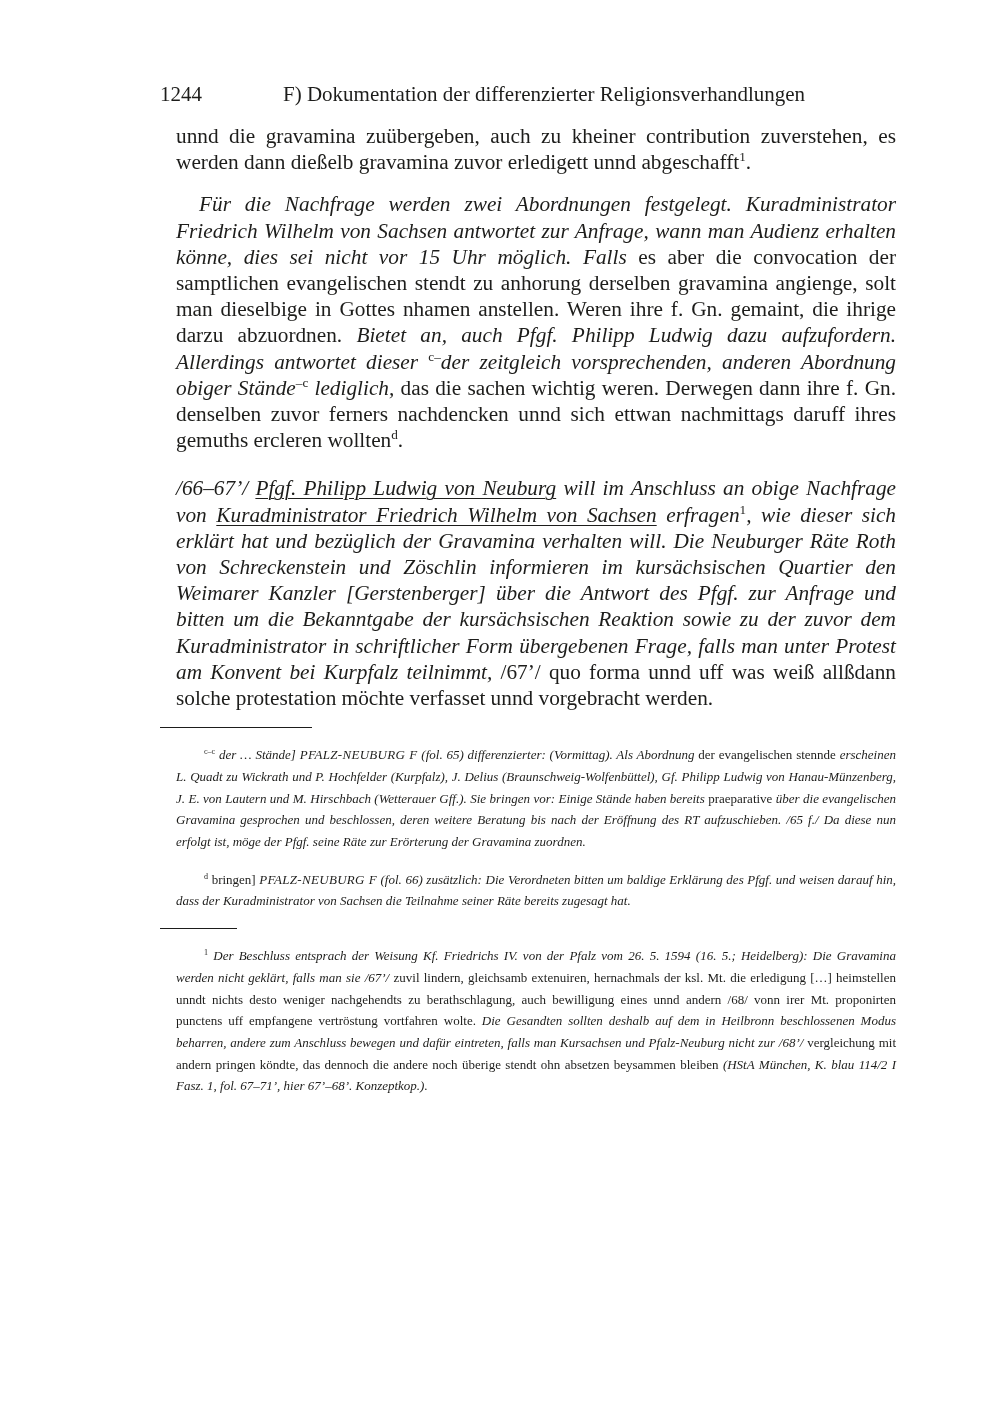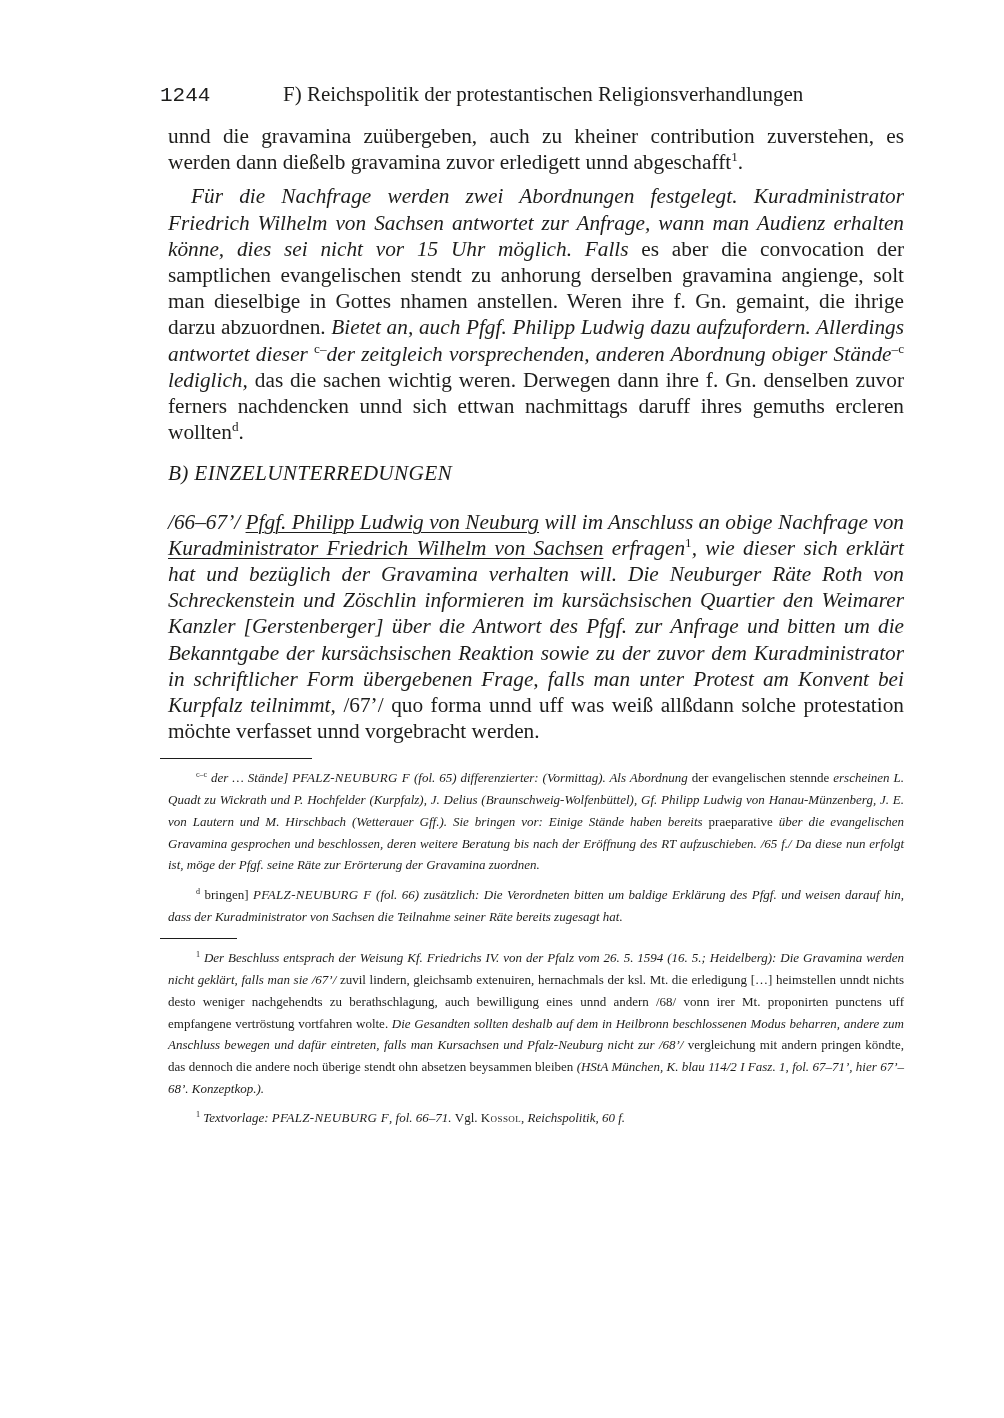--- a/index.html
+++ b/index.html
@@ -19,24 +19,24 @@
     left: 160px;
     top: 82px;
     width: 752px;
   }
   .running-header {
     display: flex;
     align-items: baseline;
     font-size: 21px;
     margin-bottom: 16px;
   }
-  .page-number { width: 123px; flex: 0 0 auto; font-family: Liberation Mono, monospace; }
+  .page-number { width: 123px; flex: 0 0 auto; }
   .running-head-text { flex: 1 1 auto; }
 
-  .content p { margin: 8px; }
+  .content p { margin: 16px; }
   p.body, p.regest, p.heading, p.subtitle {
     font-size: 21.3px;
     line-height: 26.2px;
     text-align: justify;
   }
   p.body.indent { text-indent: 23px; font-family: Liberation Serif, serif; }
   p.heading {
     margin-top: 15px;
     text-align: left;
   }
@@ -69,28 +69,26 @@
   .sc  { font-variant: small-caps; letter-spacing: 0.4px; }
   .caps{ letter-spacing: 0.3px; }
 </style>
 </head>
 <body>
 
 <div class="page">
   <div class="textblock">
     <div class="running-header">
       <span class="page-number">1244</span>
-      <span class="running-head-text">F) Reichspolitik der protestantischen Religionsverhandlungen</span>
+      <span class="running-head-text">F) Dokumentation der differenzierter Religionsverhandlungen</span>
     </div>
     <div class="content" id="content">
         <p class="body"><span>unnd die gravamina zuübergeben, auch zu kheiner contribution zuverstehen, es werden dann dießelb gravamina zuvor erledigett unnd abgeschafft</span><span class="sup">1</span><span>.</span></p>
         <p class="body indent"><span class="it">Für die Nachfrage werden zwei Abordnungen festgelegt. Kuradministrator Friedrich Wilhelm von Sachsen antwortet zur Anfrage, wann man Audienz erhalten könne, dies sei nicht vor 15 Uhr möglich. Falls </span><span>es aber die convocation der samptlichen evangelischen stendt zu anhorung derselben gravamina angienge, solt man dieselbige in Gottes nhamen anstellen. Weren ihre f. Gn. gemaint, die ihrige darzu abzuordnen. </span><span class="it">Bietet an, auch Pfgf. Philipp Ludwig dazu aufzufordern. Allerdings antwortet dieser </span><span class="sup">c–</span><span class="it">der zeitgleich vorsprechenden, anderen Abordnung obiger Stände</span><span class="sup">–c</span><span class="it"> lediglich, </span><span>das die sachen wichtig weren. Derwegen dann ihre f. Gn. denselben zuvor ferners nachdencken unnd sich ettwan nachmittags daruff ihres gemuths ercleren wollten</span><span class="sup">d</span><span>.</span></p>
-        <p class="heading"><span class="it caps">B) EINZELUNTERREDUNGEN</span></p>
         <p class="regest"><span class="it">/66–67’/ </span><span class="it ul">Pfgf. Philipp Ludwig von Neuburg</span><span class="it"> will im Anschluss an obige Nachfrage von </span><span class="it ul">Kuradministrator Friedrich Wilhelm von Sachsen</span><span class="it"> erfragen</span><span class="sup">1</span><span class="it">, wie dieser sich erklärt hat und bezüglich der Gravamina verhalten will. Die Neuburger Räte Roth von Schreckenstein und Zöschlin informieren im kursächsischen Quartier den Weimarer Kanzler [Gerstenberger] über die Antwort des Pfgf. zur Anfrage und bitten um die Bekanntgabe der kursächsischen Reaktion sowie zu der zuvor dem Kuradministrator in schriftlicher Form übergebenen Frage, falls man unter Protest am Konvent bei Kurpfalz teilnimmt, </span><span>/67’/ quo forma unnd uff was weiß allßdann solche protestation möchte verfasset unnd vorgebracht werden.</span></p>
         <hr class="apparatus-rule">
         <p class="footnote"><span class="sup">c–c</span><span class="it"> der … Stände] </span><span class="it caps">PFALZ-NEUBURG F</span><span class="it"> (fol. 65) differenzierter: (Vormittag). Als Abordnung </span><span>der evangelischen stennde </span><span class="it">erscheinen L. Quadt zu Wickrath und P. Hochfelder (Kurpfalz), J. Delius (Braunschweig-Wolfenbüttel), Gf. Philipp Ludwig von Hanau-Münzenberg, J. E. von Lautern und M. Hirschbach (Wetterauer Gff.). Sie bringen vor: Einige Stände haben bereits </span><span>praeparative </span><span class="it">über die evangelischen Gravamina gesprochen und beschlossen, deren weitere Beratung bis nach der Eröffnung des RT aufzuschieben. /65 f./ Da diese nun erfolgt ist, möge der Pfgf. seine Räte zur Erörterung der Gravamina zuordnen.</span></p>
         <p class="footnote"><span class="sup">d</span><span> bringen] </span><span class="it caps">PFALZ-NEUBURG F</span><span class="it"> (fol. 66) zusätzlich: Die Verordneten bitten um baldige Erklärung des Pfgf. und weisen darauf hin, dass der Kuradministrator von Sachsen die Teilnahme seiner Räte bereits zugesagt hat.</span></p>
         <hr class="footnote-rule">
         <p class="footnote"><span class="sup">1</span><span class="it"> Der Beschluss entsprach der Weisung Kf. Friedrichs IV. von der Pfalz vom 26. 5. 1594 (16. 5.; Heidelberg): Die Gravamina werden nicht geklärt, falls man sie /67’/ </span><span>zuvil lindern, gleichsamb extenuiren, hernachmals der ksl. Mt. die erledigung […] heimstellen unndt nichts desto weniger nachgehendts zu berathschlagung, auch bewilligung eines unnd andern /68/ vonn irer Mt. proponirten punctens uff empfangene vertröstung vortfahren wolte. </span><span class="it">Die Gesandten sollten deshalb auf dem in Heilbronn beschlossenen Modus beharren, andere zum Anschluss bewegen und dafür eintreten, falls man Kursachsen und Pfalz-Neuburg nicht zur /68’/ </span><span>vergleichung mit andern pringen köndte, das dennoch die andere noch überige stendt ohn absetzen beysammen bleiben </span><span class="it">(HStA München, K. blau 114/2 I Fasz. 1, fol. 67–71’, hier 67’–68’. Konzeptkop.).</span></p>
-        <p class="footnote"><span class="sup">1</span><span class="it"> Textvorlage: </span><span class="it caps">PFALZ-NEUBURG F</span><span class="it">, fol. 66–71. </span><span>Vgl. </span><span class="sc">Kossol</span><span>, </span><span class="it">Reichspolitik, 60 f.</span></p>
       </div>
   </div>
 </div>
 
 </body></html>

